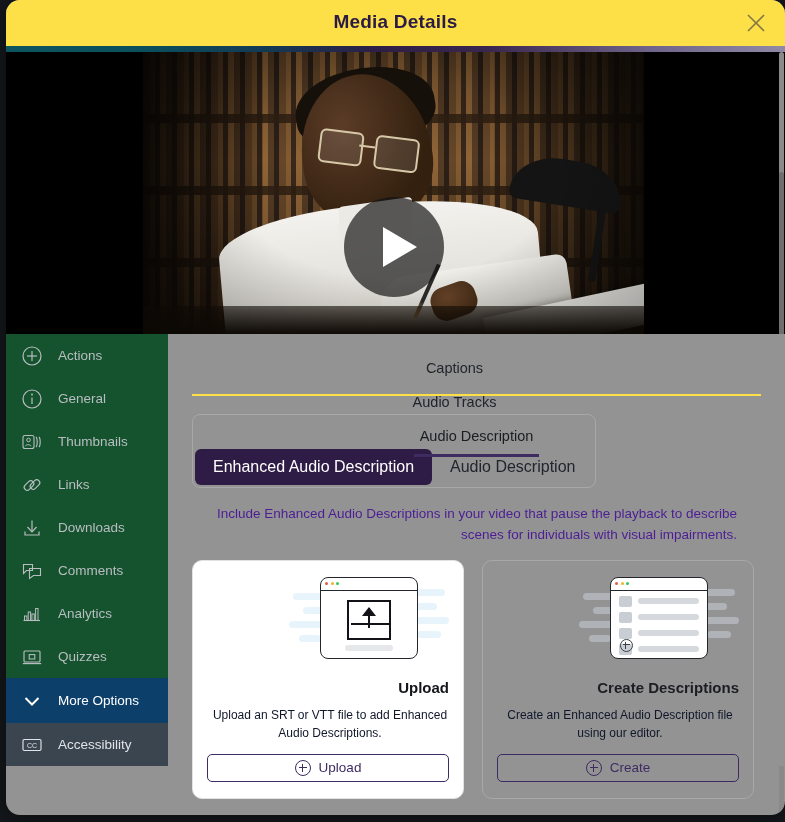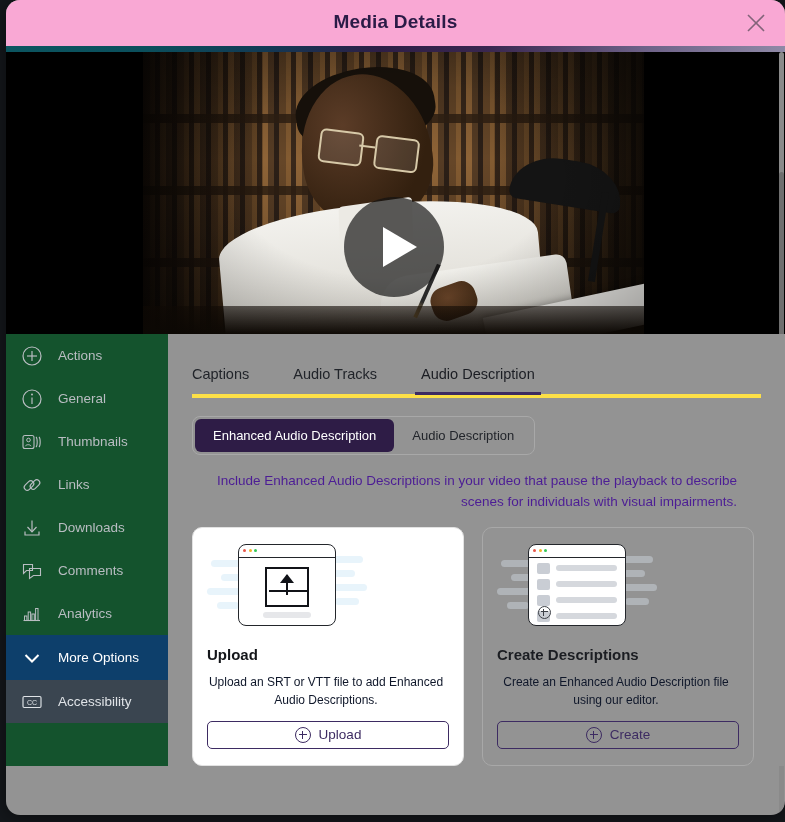--- a/index.html
+++ b/index.html
@@ -22,21 +22,21 @@
     width: 779px; height: 815px;
     background: #939393;
     border-radius: 14px 14px 14px 14px;
     overflow: hidden;
     box-shadow: 0 2px 18px rgba(0,0,0,.45);
   }
   
   .modal-header {
     position: absolute; left: 0; top: 0;
     width: 779px; height: 49px;
-    background: #f9a8d4;
+    background: #fde047;
   }
   .modal-title {
     position: absolute;
     left: 0; right: 0; top: 11px;
     text-align: center;
     font-size: 19px;
     font-weight: bold;
     color: #2a1b46;
     letter-spacing: .2px;
   }
@@ -232,22 +232,22 @@
     position: absolute;
     left: 162px; top: 334px;
     width: 617px; height: 432px;
     background: #939393;
     z-index: 4;
   }
   .tabs {
     position: relative;
     height: 40px;
     margin: 20px 24px 0 24px;
-    border-bottom: 4px solid #fde047;
-    display:flex; align-items:flex-end;
+    border-bottom: 2px solid #fde047;
+    display:flex; align-items:center;flex-direction:column;
   }
   .tab {
     position: relative;
     font-size: 14.5px;
     color: #21242a;
     padding: 6px 0 12px 0;
     margin-right: 44px;
     cursor: pointer;
     white-space: nowrap;
   }
@@ -260,26 +260,27 @@
   
   .segwrap {
     margin: 18px 24px 0 24px;
     display:inline-flex;
     border:1px solid #a8a8a8;
     border-radius: 8px;
     padding: 2px;
     background: transparent;
   }
   .seg {
-    font-size: 13px;
+    font-size: 16px;
     padding: 9px 18px;
     border-radius: 6px;
     cursor:pointer;
     color:#22252b;
     white-space: nowrap;
+    margin-top: 32px;
   }
   .seg.active { background:#2e1c46; color:#ffffff; }
   .desc {
     margin: 16px 24px 0 24px;
     font-size: 13.5px;
     line-height: 1.55;
     color: #4c1d95;
     max-width: 545px;
     text-align: right;
   }
@@ -288,21 +289,21 @@
     display:flex;
     gap: 18px;
     margin: 14px 24px 0 24px;
   }
   .card {
     width: 272px;
     border-radius: 10px;
     padding: 12px 14px 16px 14px;
     box-sizing: border-box;
     text-align:center;
-    display:flex; flex-direction:column; align-items:flex-start;
+    display:flex; flex-direction:column; align-items:flex-end;
   }
   .card.primary { background:#ffffff; border:1px solid #e2e2e2; }
   .card.ghost   { background: transparent; border:1px solid #a8a8a8; }
   .card-art { width: 160px; height: 98px; position:relative; margin-bottom: 6px; }
   .card-title {
     font-size: 15px; font-weight: bold; color:#14161a; margin-top: 2px;
   }
   .card.ghost .card-title { color:#1b1d22; }
   .card-text {
     font-size: 12px; line-height: 1.5; color:#0f172a;
@@ -539,20 +540,30 @@
             <line x1="2.5" y1="17.5" x2="19" y2="17.5" stroke="currentColor" stroke-width="1.1"></line>
             <rect x="3.5" y="13" width="2.4" height="4.5" fill="none" stroke="currentColor" stroke-width="1"></rect>
             <rect x="7.2" y="9" width="2.4" height="8.5" fill="none" stroke="currentColor" stroke-width="1"></rect>
             <rect x="10.9" y="11" width="2.4" height="6.5" fill="none" stroke="currentColor" stroke-width="1"></rect>
             <rect x="14.6" y="5.5" width="2.4" height="12" fill="none" stroke="currentColor" stroke-width="1"></rect>
           </svg>
         </span>
         <span>Analytics</span>
       </div>
 
+      <div class="side-item">
+        <span class="ico">
+          <svg width="22" height="22" viewBox="0 0 22 22">
+            <rect x="3" y="5" width="16" height="11" rx="1" fill="none" stroke="currentColor" stroke-width="1.15"></rect>
+            <rect x="8.2" y="8.6" width="5.6" height="4.4" fill="none" stroke="currentColor" stroke-width="1.05"></rect>
+            <line x1="1.8" y1="17.6" x2="20.2" y2="17.6" stroke="currentColor" stroke-width="1.15"></line>
+          </svg>
+        </span>
+        <span>Quizzes</span>
+      </div>
 
       <div class="side-item more">
         <span class="ico">
           <svg width="22" height="22" viewBox="0 0 22 22">
               <polyline points="4.5,8 11,14.5 17.5,8" fill="none" stroke="currentColor" stroke-width="2"></polyline>
             </svg>
         </span>
         <span>More Options</span>
       </div>
 

